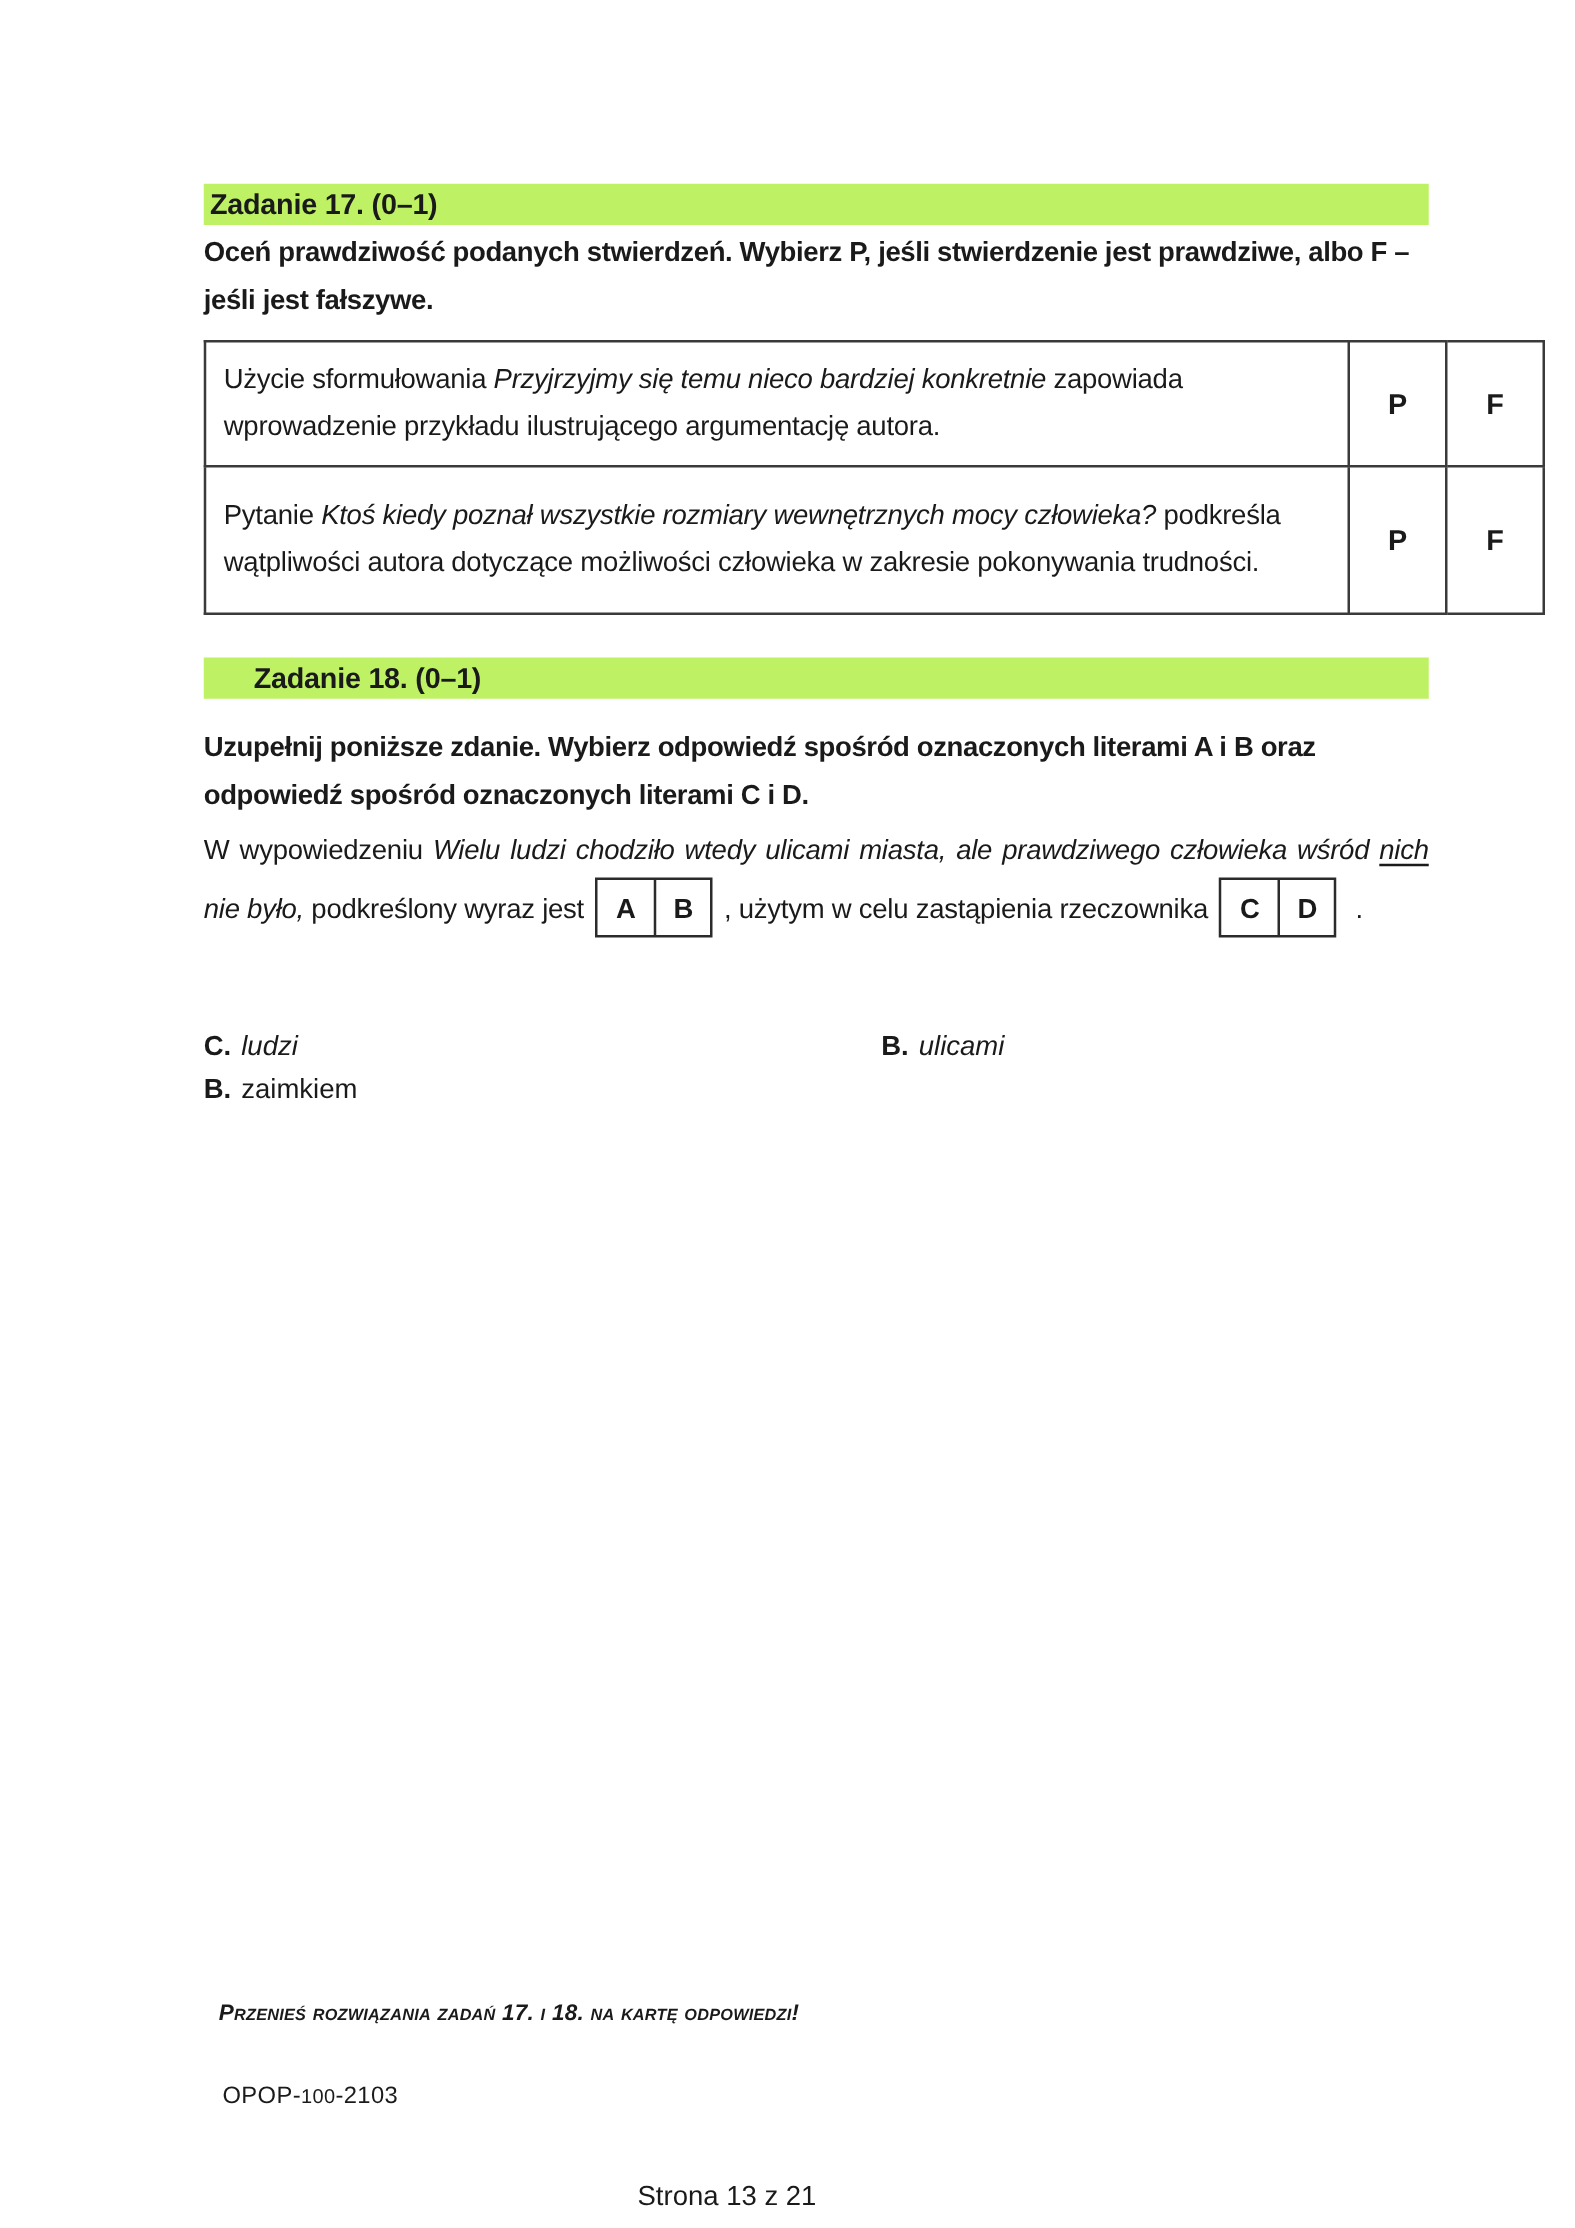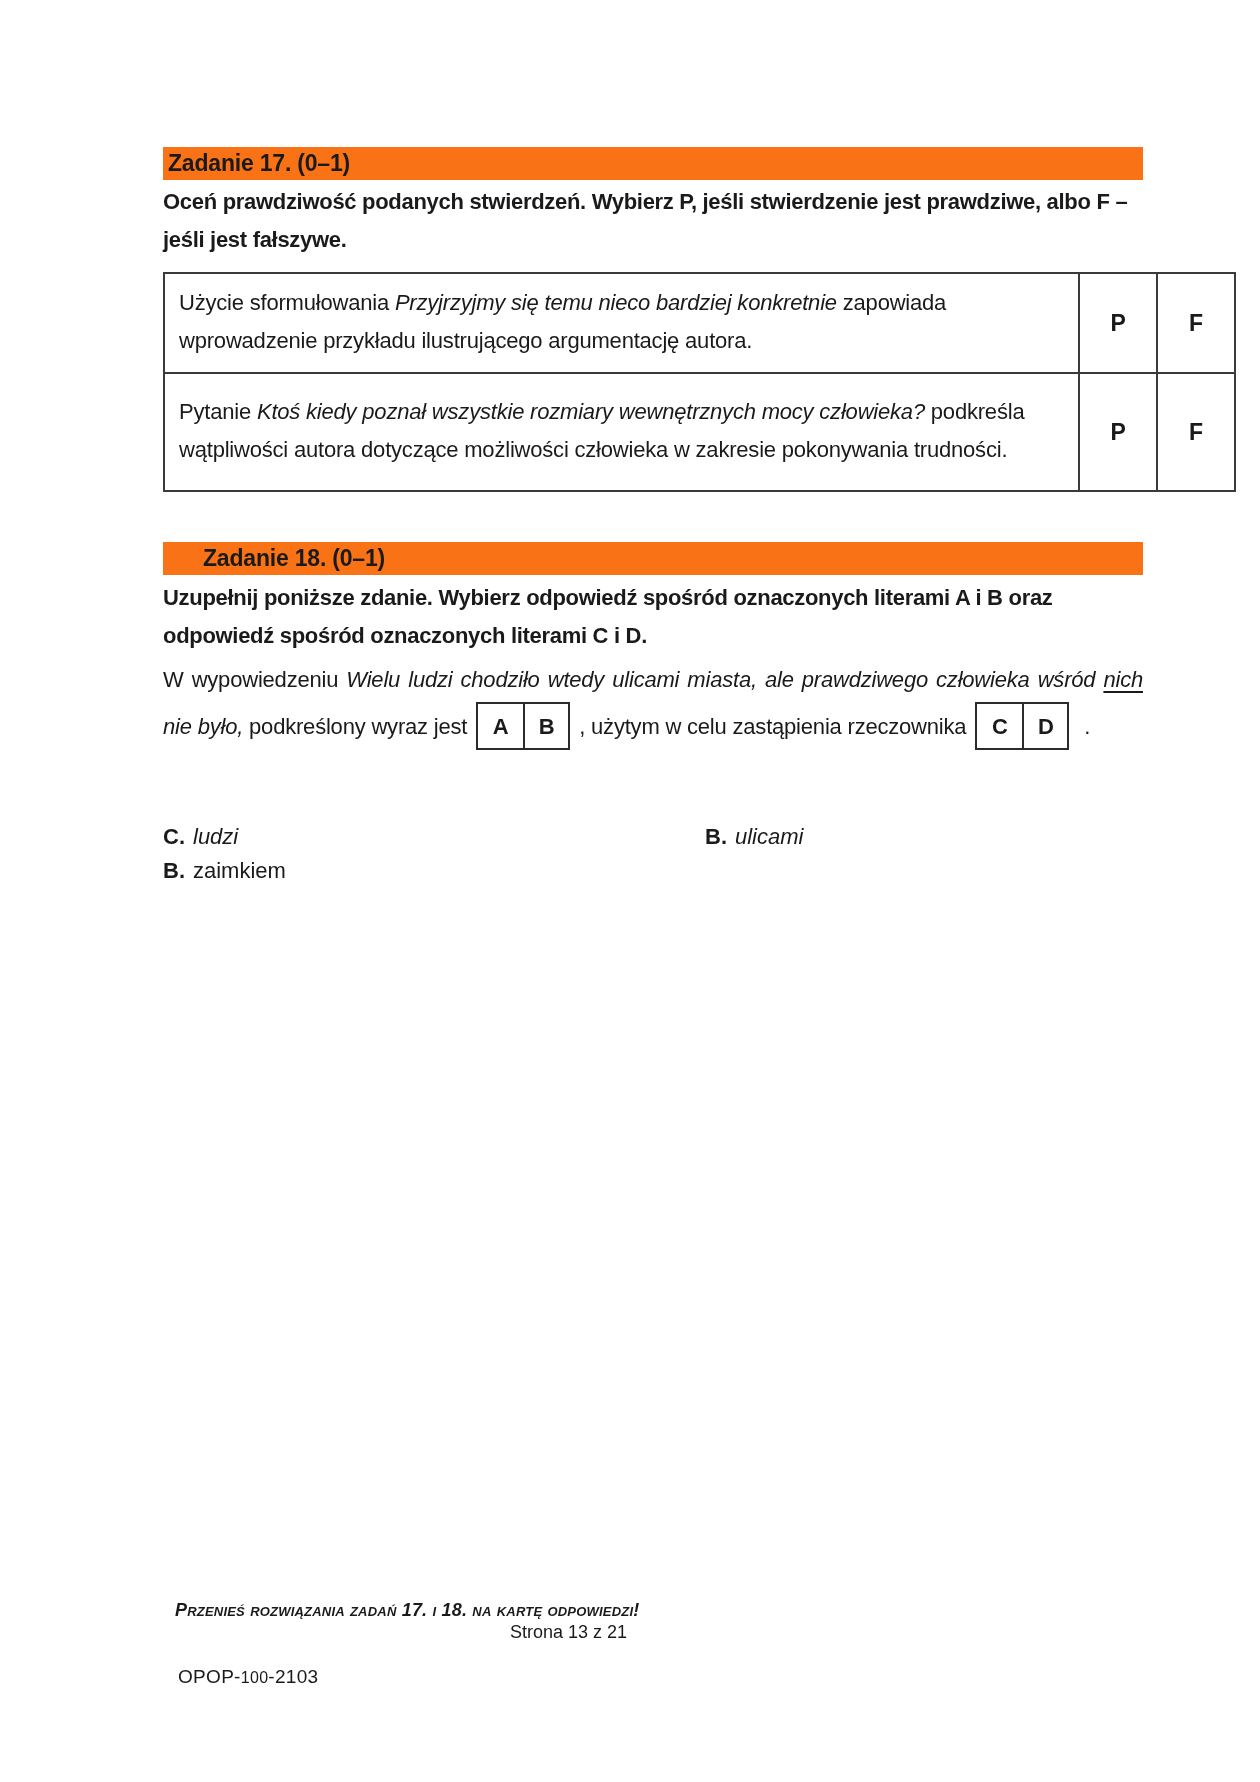--- a/index.html
+++ b/index.html
@@ -2,25 +2,25 @@
 <html lang="pl"><head>
 <meta charset="utf-8">
 <style>
   * { margin:0; padding:0; box-sizing:border-box; }
   html,body { background:#ffffff; }
   body { font-family:"Liberation Sans", sans-serif; color:#1a1a1a; }
   .page { position:relative; width:1260px; height:1782px; background:#ffffff; overflow:hidden; }
 
   .task-header {
     position:absolute; left:163px; width:980px; height:33px;
-    background:#f97316; font-weight:bold; font-size:23px; line-height:33px;
+    background:#bef264; font-weight:bold; font-size:23px; line-height:33px;
     padding-left:5px; letter-spacing:-0.2px;
   }
   .z17-header { top:147px; }
-  .z18-header { top:542px;padding-left:40px; }
+  .z18-header { top:526px;padding-left:40px; }
 
   .instruction {
     position:absolute; left:163px; width:985px;
     font-weight:bold; font-size:22px; line-height:38px; letter-spacing:-0.3px;
     text-align:left;
   }
   .z17-instruction { top:183px; }
   .z18-instruction { top:579px; }
 
   table.tf-table {
@@ -70,21 +70,21 @@
     position:absolute; left:175px; top:1600px;
     font-weight:bold; font-style:italic; font-variant:small-caps;
     font-size:18px; letter-spacing:0.2px;
   }
   .footer-code {
     position:absolute; left:178px; top:1666px;
     font-size:19px; letter-spacing:0.3px;
   }
   .footer-code .big { font-size:16px; }
   .footer-page {
-    position:absolute; left:510px; top:1622px; font-size:18px;
+    position:absolute; left:510px; top:1744px; font-size:22px;
   }
 </style>
 </head>
 <body>
 
 <div class="page">
 
   <div class="task-header z17-header">
     <span>Zadanie 17. (0–1)</span>
   </div>

